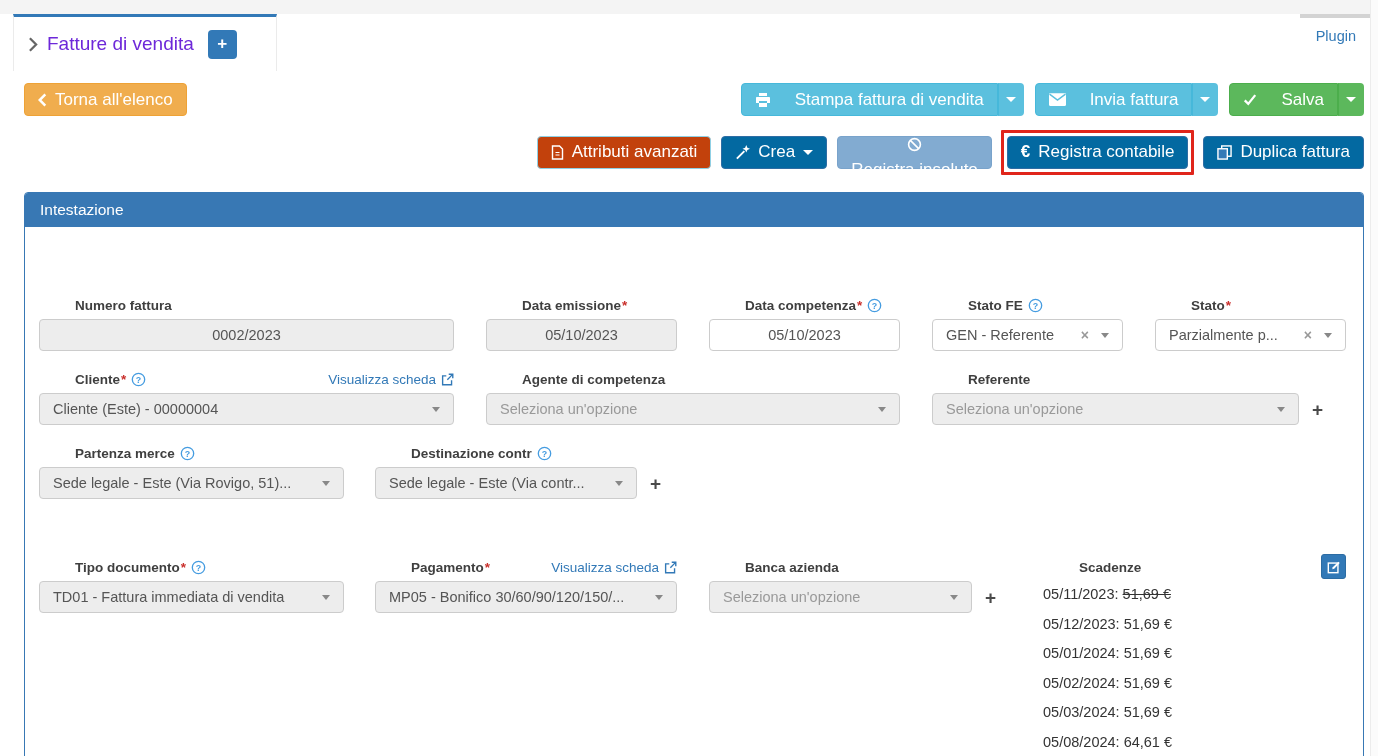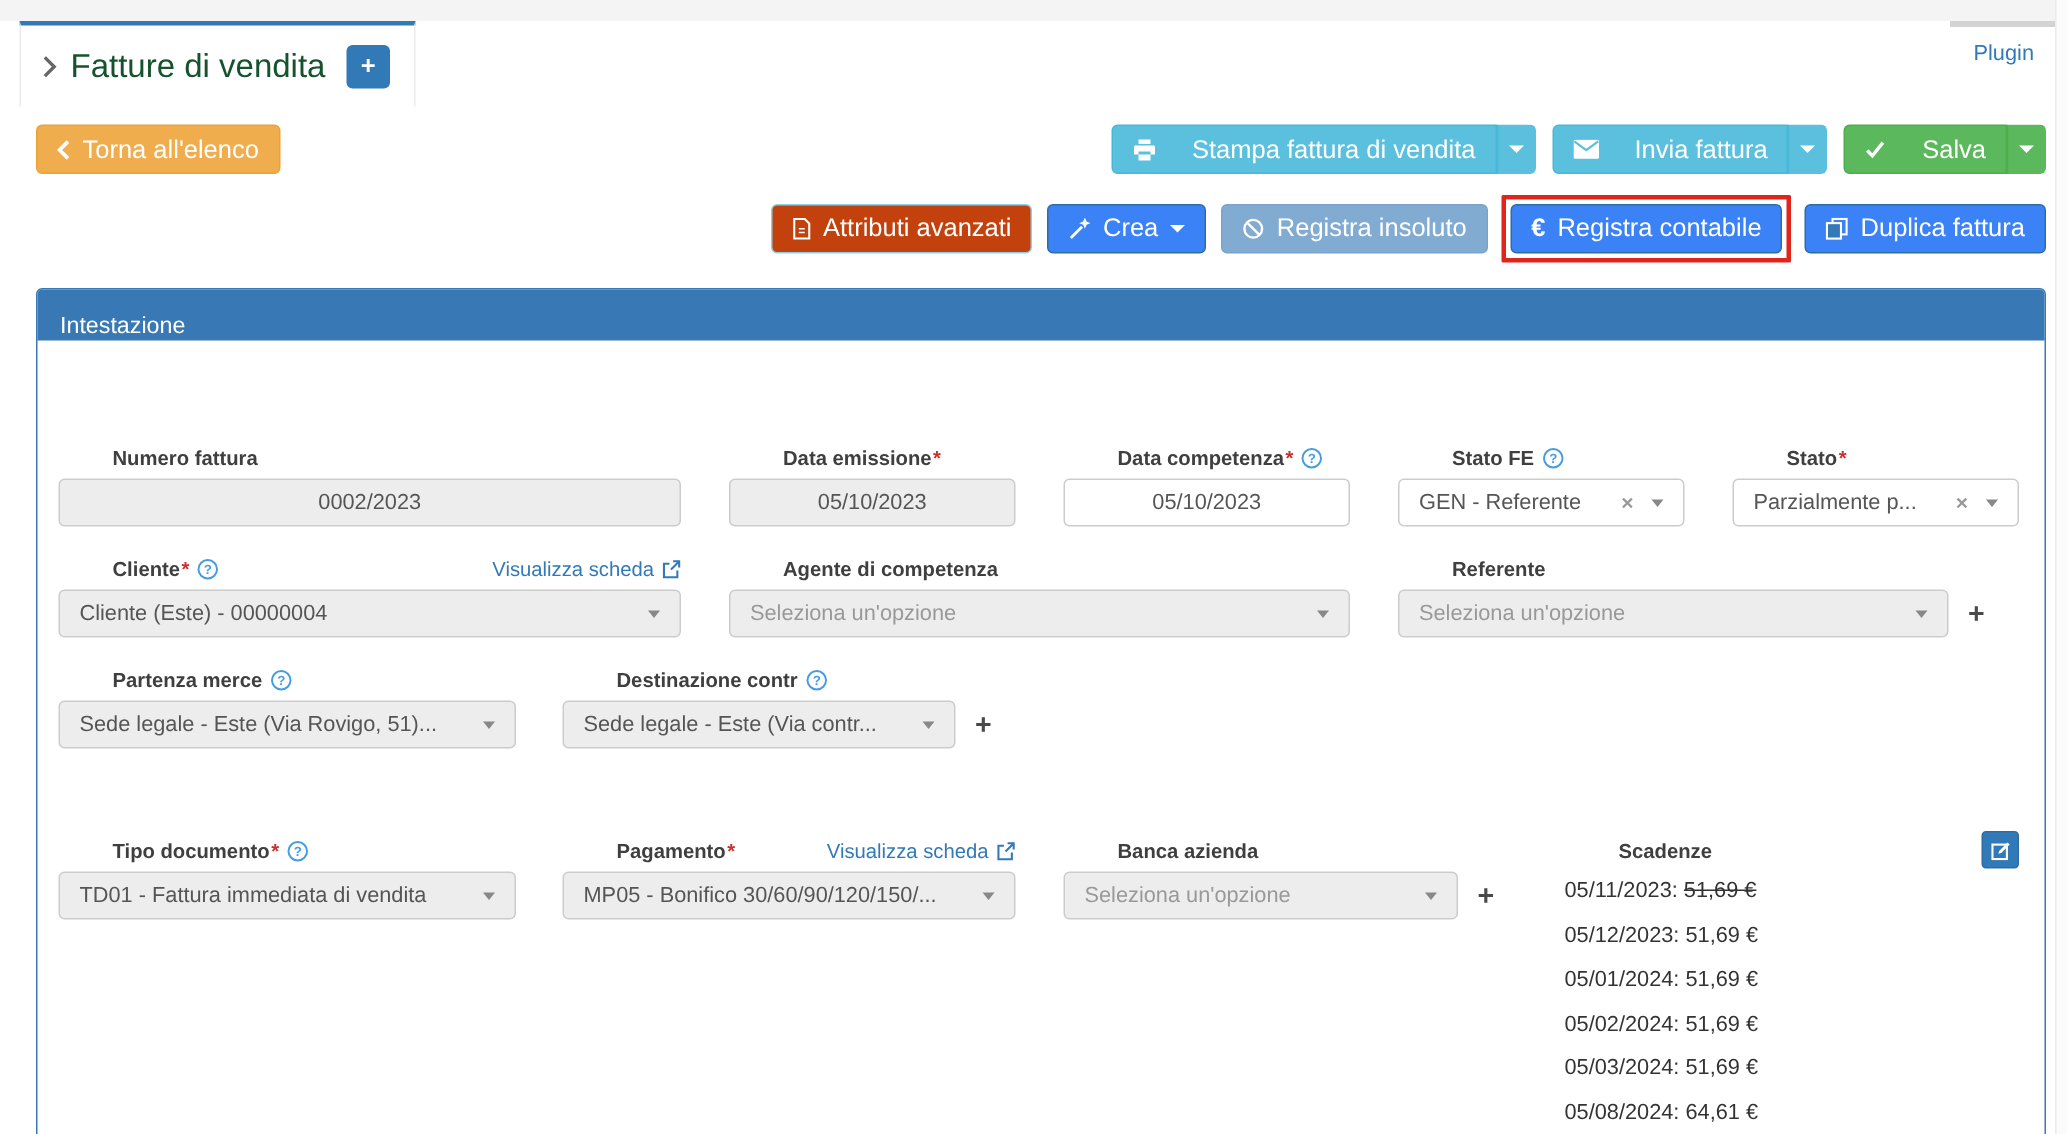--- a/index.html
+++ b/index.html
@@ -9,59 +9,59 @@
     background:#fff; font-family:"Liberation Sans", sans-serif; color:#444;
   }
   
   .top-strip { position:absolute; left:0; top:0; width:1370px; height:14px; background:#f4f4f4; }
   .scrollbar { position:absolute; right:0; top:0; width:8px; height:756px; background:#fbfbfb; border-left:1px solid #ececec; }
   .tab-active {
     position:absolute; left:13px; top:14px; width:264px; height:57px; background:#fff;
     border-top:3px solid #3279b7; border-left:1px solid #ebebeb; border-right:1px solid #ebebeb;
     display:flex; align-items:center; padding:0 14px;
   }
-  .tab-title { font-size:22px; color:#14532d; margin-left:9px; white-space:nowrap; }
+  .tab-title { font-size:19px; color:#6d28d9; margin-left:9px; white-space:nowrap; }
   .tab-add {
     margin-left:14px; width:29px; height:29px; background:#3279b7; border-radius:4px;
     color:#fff; font-size:17px; font-weight:bold; display:flex; align-items:center; justify-content:center; cursor:pointer;
   }
   .tab-stub { position:absolute; left:1300px; top:14px; width:70px; height:57px; background:#fff; border-top:4px solid #d3d3d3; }
   .plugin-link { position:absolute; right:22px; top:28px; font-size:14.5px; color:#3279b7; text-decoration:none; cursor:pointer; }
   
   .btn {
     display:inline-flex; align-items:center; gap:8px; height:33px; padding:0 13px;
     border-radius:4px; font-size:17px; color:#fff; cursor:pointer; white-space:nowrap; border:1px solid transparent;
   }
   .btn svg { flex:0 0 auto; }
   .btn-warning { background:#f0ad4e; border-color:#eea236; }
   .btn-info    { background:#5bc0de; border-color:#46b8da; }
   .btn-success { background:#5cb85c; border-color:#4cae4c; }
-  .btn-primary { background:#3b82f6; border-color:#2e6da4; }
-  .btn-primary-muted { background:#82abd1; border-color:#79a3cb; }
+  .btn-primary { background:#0369a1; border-color:#2e6da4; }
+  .btn-primary-muted { background:#82abd1; border-color:#79a3cb;flex-direction:column; }
   .btn-info-muted    { background:#c2410c; border-color:#8fd0e5; }
   .btn-group { display:inline-flex; }
   .btn-group .btn-main { border-top-right-radius:0; border-bottom-right-radius:0;gap:24px; }
   .btn-caret {
     display:inline-flex; align-items:center; justify-content:center; width:26px; height:33px;
     border-radius:0 4px 4px 0; cursor:pointer; border:1px solid transparent; border-left-width:1px;
   }
   .caret-down { width:0; height:0; border-left:5px solid transparent; border-right:5px solid transparent; border-top:5px solid #fff; }
   .caret-sm   { width:0; height:0; border-left:4px solid transparent; border-right:4px solid transparent; border-top:5px solid #888; }
   .tb-back { position:absolute; left:24px; top:83px; }
   .tb-row1 { position:absolute; top:83px; right:14px; display:flex; gap:11px; }
   .tb-row2 { position:absolute; top:135px; right:14px; display:flex; gap:10px; align-items:center; height:34px; }
   .hl-red { border:3px solid #e0251b; padding:3px; margin:-6px -1px; border-radius:1px; display:inline-flex; }
   
   .panel {
     position:absolute; left:24px; top:192px; width:1340px; height:620px;
     border:1px solid #3878b4; border-radius:4px 4px 0 0; background:#fff;
   }
   .panel-head {
     height:34px; background:#3878b4; color:#fff; font-size:15.5px;
-    display:flex; align-items:flex-end; padding:0 15px; border-radius:3px 3px 0 0;
+    display:flex; align-items:center; padding:0 15px; border-radius:3px 3px 0 0;
   }
   .panel-body { position:relative; width:100%; height:584px; }
   
   .field { position:absolute; }
   .lbl-row { display:flex; align-items:center; height:20px; margin-bottom:4px; font-size:13.5px;padding-left:36px; }
   .lbl { font-weight:bold; color:#3f3f3f; white-space:nowrap; }
   .req { color:#c9302c; font-weight:bold; margin-left:1px; }
   .help { margin-left:5px; display:inline-flex; }
   .lnk { margin-left:auto; display:inline-flex; align-items:center; gap:5px; color:#3279b7; font-size:13.5px; text-decoration:none; cursor:pointer; white-space:nowrap; }
   .inp-row { display:flex; align-items:center; }

